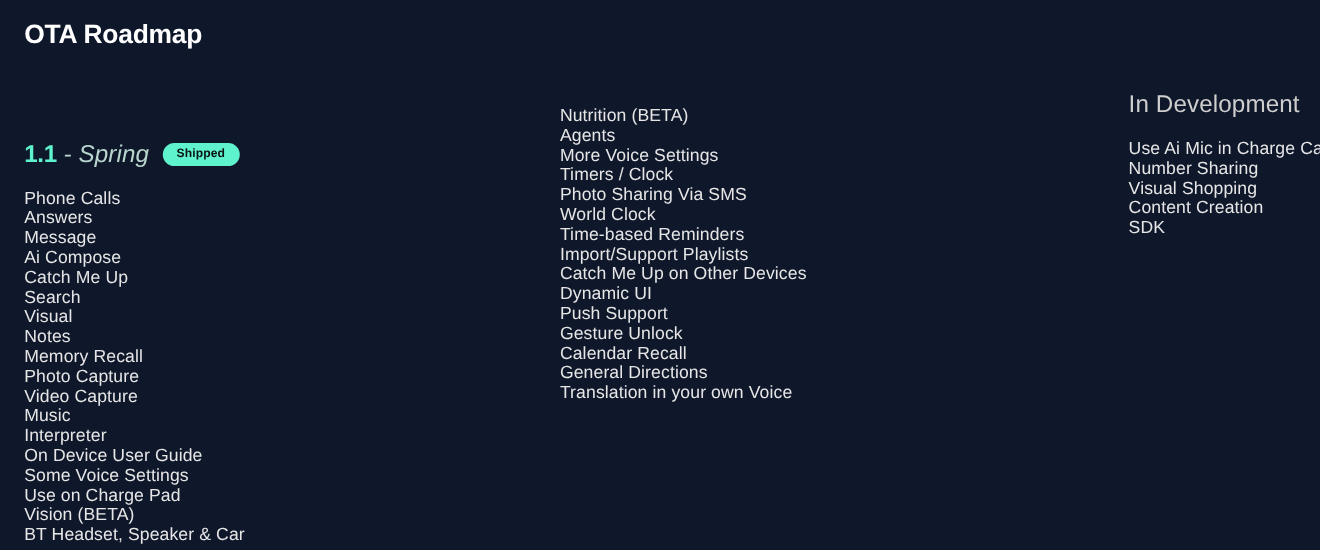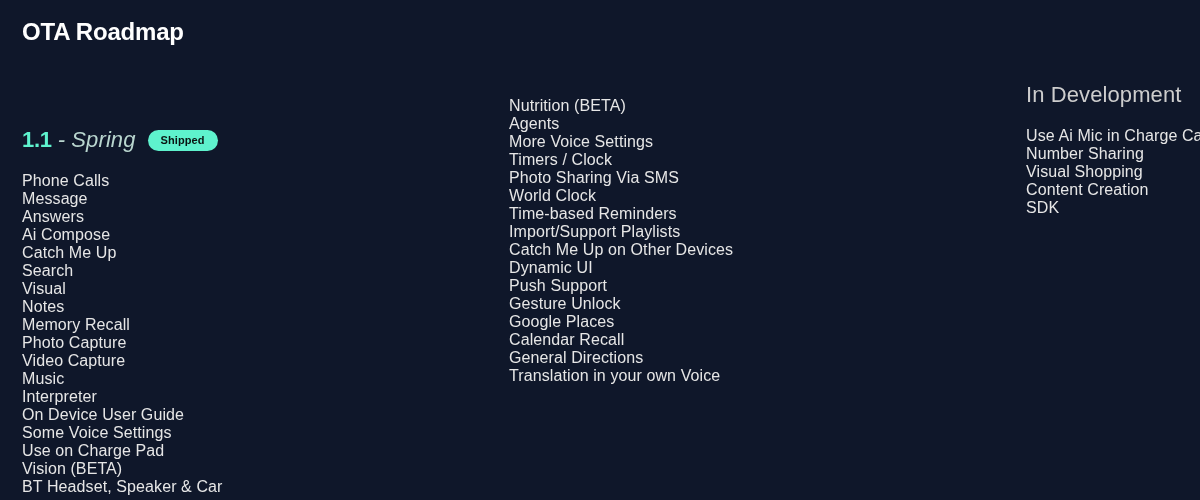--- a/index.html
+++ b/index.html
@@ -125,22 +125,22 @@
   <div class="columns">
 
     <div class="col col-1">
       <div class="col-head">
         <span class="ver ver-mint">1.1</span>
         <span class="season season-spring"><span>-</span>&nbsp;<span>Spring</span></span>
         <span class="badge">Shipped</span>
       </div>
       <ul class="item-list">
         <li>Phone Calls</li>
+        <li>Answers</li>
         <li>Message</li>
-        <li>Answers</li>
         <li>Ai Compose</li>
         <li>Catch Me Up</li>
         <li>Search</li>
         <li>Visual</li>
         <li>Notes</li>
         <li>Memory Recall</li>
         <li>Photo Capture</li>
         <li>Video Capture</li>
         <li>Music</li>
         <li>Interpreter</li>
@@ -159,21 +159,20 @@
         <li>More Voice Settings</li>
         <li>Timers / Clock</li>
         <li>Photo Sharing Via SMS</li>
         <li>World Clock</li>
         <li>Time-based Reminders</li>
         <li>Import/Support Playlists</li>
         <li>Catch Me Up on Other Devices</li>
         <li>Dynamic UI</li>
         <li>Push Support</li>
         <li>Gesture Unlock</li>
-        <li>Google Places</li>
         <li>Calendar Recall</li>
         <li>General Directions</li>
         <li>Translation in your own Voice</li>
       </ul>
     </div>
 
     <div class="col col-3">
       <div class="col-head">
         <span class="plain-head">In Development</span>
       </div>

